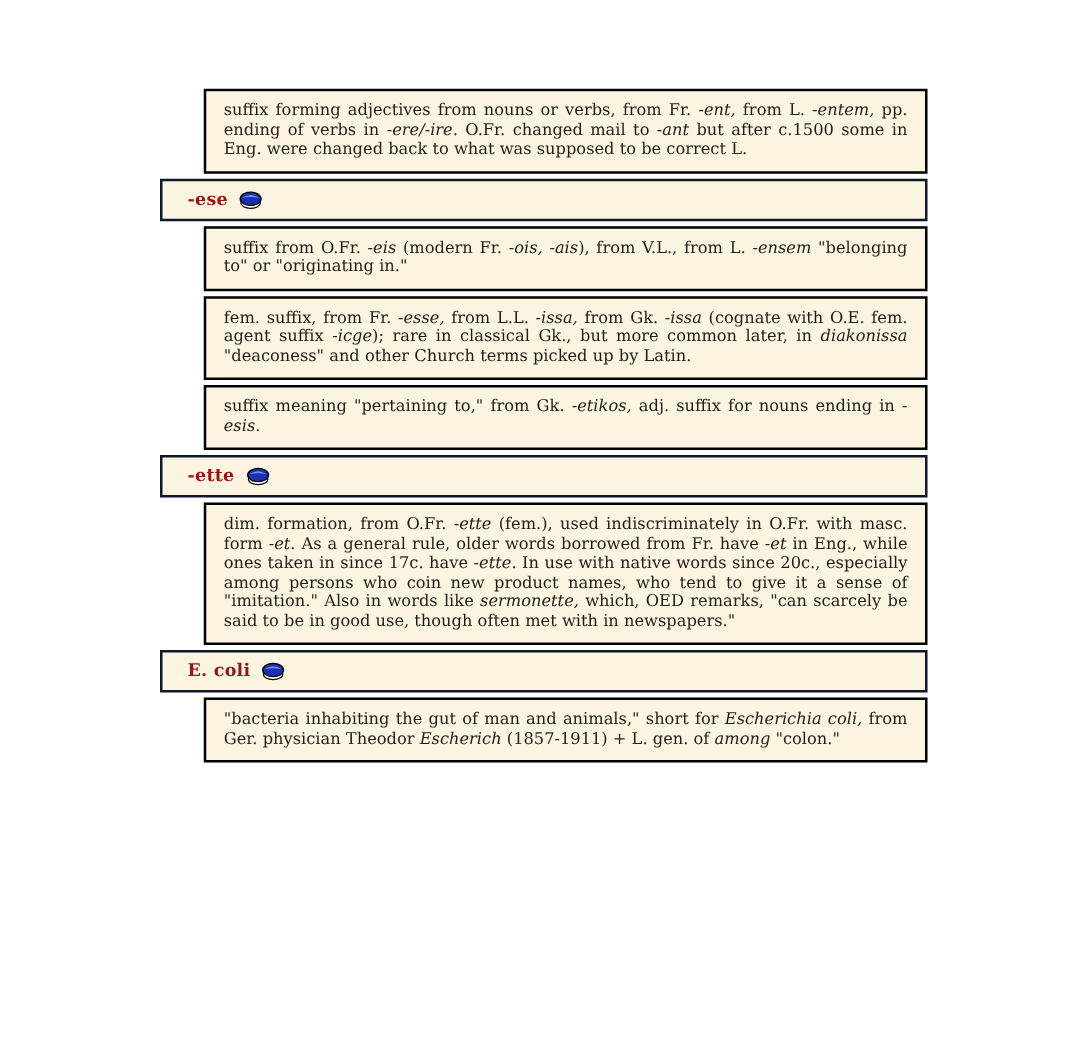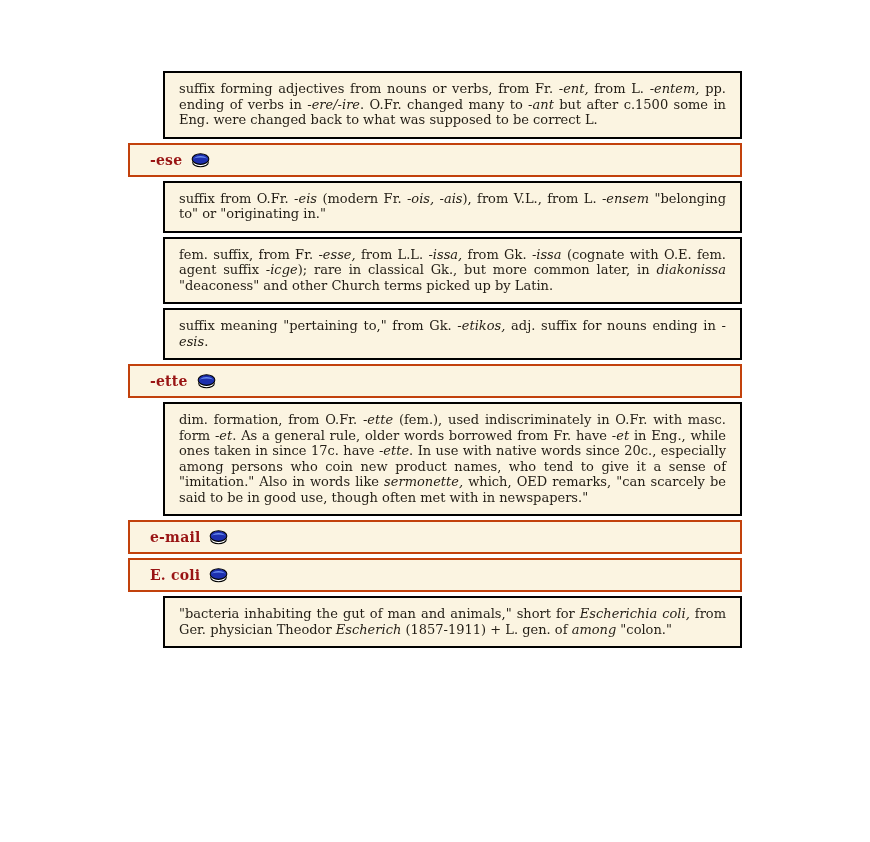--- a/index.html
+++ b/index.html
@@ -16,21 +16,21 @@
     top: 67px;
     width: 618px;
     font-family: "DejaVu Serif", "Liberation Serif", serif;
   }
   .hdr {
     box-sizing: border-box;
     width: 614px;
     height: 34px;
     margin-top: 4px;
     background: #fbf4e1;
-    border: 2px solid #c2410c;
+    border: 2px solid #0f172a;
     display: flex;
     align-items: center;
     padding-left: 20px;
   }
   .term {
     color: #991414;
     font-weight: bold;
     font-size: 14px;
     letter-spacing: 0.2px;
     cursor: pointer;
@@ -55,21 +55,21 @@
     color: #221d15;
     text-align: justify;
   }
   .bod i { font-style: italic; margin-top: 16px; }
 </style>
 </head>
 <body>
 
 <div class="page">
 
-  <div class="bod"><span>suffix forming adjectives from nouns or verbs, from Fr. </span><i>-ent,</i><span> from L. </span><i>-entem,</i><span> pp. ending of verbs in </span><i>-ere/-ire</i><span>. O.Fr. changed many to </span><i>-ant</i><span> but after c.1500 some in Eng. were changed back to what was supposed to be correct L.</span></div>
+  <div class="bod"><span>suffix forming adjectives from nouns or verbs, from Fr. </span><i>-ent,</i><span> from L. </span><i>-entem,</i><span> pp. ending of verbs in </span><i>-ere/-ire</i><span>. O.Fr. changed mail to </span><i>-ant</i><span> but after c.1500 some in Eng. were changed back to what was supposed to be correct L.</span></div>
 
   <div class="hdr">
     <span class="term">-ese</span>
     <svg class="book" viewBox="0 0 20 16">
       <ellipse cx="10" cy="10.6" rx="8.2" ry="4.4" fill="#ffffff" stroke="#000000" stroke-width="1.1"></ellipse>
       <ellipse cx="10" cy="7" rx="8.8" ry="5.6" fill="#1d2fae" stroke="#000000" stroke-width="1.1"></ellipse>
       <path d="M2.6 6.4 Q10 1.3 17.4 6.4 Q10 4.4 2.6 6.4Z" fill="#6a8ef0"></path>
     </svg>
   </div>
   <div class="bod"><span>suffix from O.Fr. </span><i>-eis</i><span> (modern Fr. </span><i>-ois, -ais</i><span>), from V.L., from L. </span><i>-ensem</i><span> "belonging to" or "originating in."</span></div>
@@ -81,28 +81,20 @@
   <div class="hdr">
     <span class="term">-ette</span>
     <svg class="book" viewBox="0 0 20 16">
       <ellipse cx="10" cy="10.6" rx="8.2" ry="4.4" fill="#ffffff" stroke="#000000" stroke-width="1.1"></ellipse>
       <ellipse cx="10" cy="7" rx="8.8" ry="5.6" fill="#1d2fae" stroke="#000000" stroke-width="1.1"></ellipse>
       <path d="M2.6 6.4 Q10 1.3 17.4 6.4 Q10 4.4 2.6 6.4Z" fill="#6a8ef0"></path>
     </svg>
   </div>
   <div class="bod"><span>dim. formation, from O.Fr. </span><i>-ette</i><span> (fem.), used indiscriminately in O.Fr. with masc. form </span><i>-et</i><span>. As a general rule, older words borrowed from Fr. have </span><i>-et</i><span> in Eng., while ones taken in since 17c. have </span><i>-ette</i><span>. In use with native words since 20c., especially among persons who coin new product names, who tend to give it a sense of "imitation." Also in words like </span><i>sermonette,</i><span> which, OED remarks, "can scarcely be said to be in good use, though often met with in newspapers."</span></div>
 
-  <div class="hdr">
-    <span class="term">e-mail</span>
-    <svg class="book" viewBox="0 0 20 16">
-      <ellipse cx="10" cy="10.6" rx="8.2" ry="4.4" fill="#ffffff" stroke="#000000" stroke-width="1.1"></ellipse>
-      <ellipse cx="10" cy="7" rx="8.8" ry="5.6" fill="#1d2fae" stroke="#000000" stroke-width="1.1"></ellipse>
-      <path d="M2.6 6.4 Q10 1.3 17.4 6.4 Q10 4.4 2.6 6.4Z" fill="#6a8ef0"></path>
-    </svg>
-  </div>
 
   <div class="hdr">
     <span class="term">E. coli</span>
     <svg class="book" viewBox="0 0 20 16">
       <ellipse cx="10" cy="10.6" rx="8.2" ry="4.4" fill="#ffffff" stroke="#000000" stroke-width="1.1"></ellipse>
       <ellipse cx="10" cy="7" rx="8.8" ry="5.6" fill="#1d2fae" stroke="#000000" stroke-width="1.1"></ellipse>
       <path d="M2.6 6.4 Q10 1.3 17.4 6.4 Q10 4.4 2.6 6.4Z" fill="#6a8ef0"></path>
     </svg>
   </div>
   <div class="bod"><span>"bacteria inhabiting the gut of man and animals," short for </span><i>Escherichia coli,</i><span> from Ger. physician Theodor </span><i>Escherich</i><span> (1857-1911) + L. gen. of </span><i>among</i><span> "colon."</span></div>

